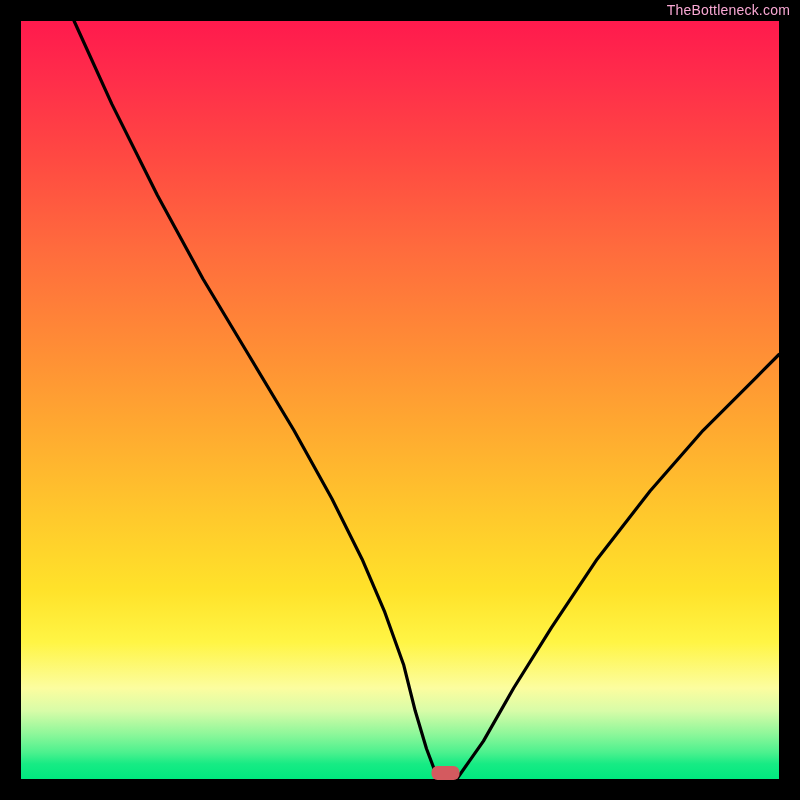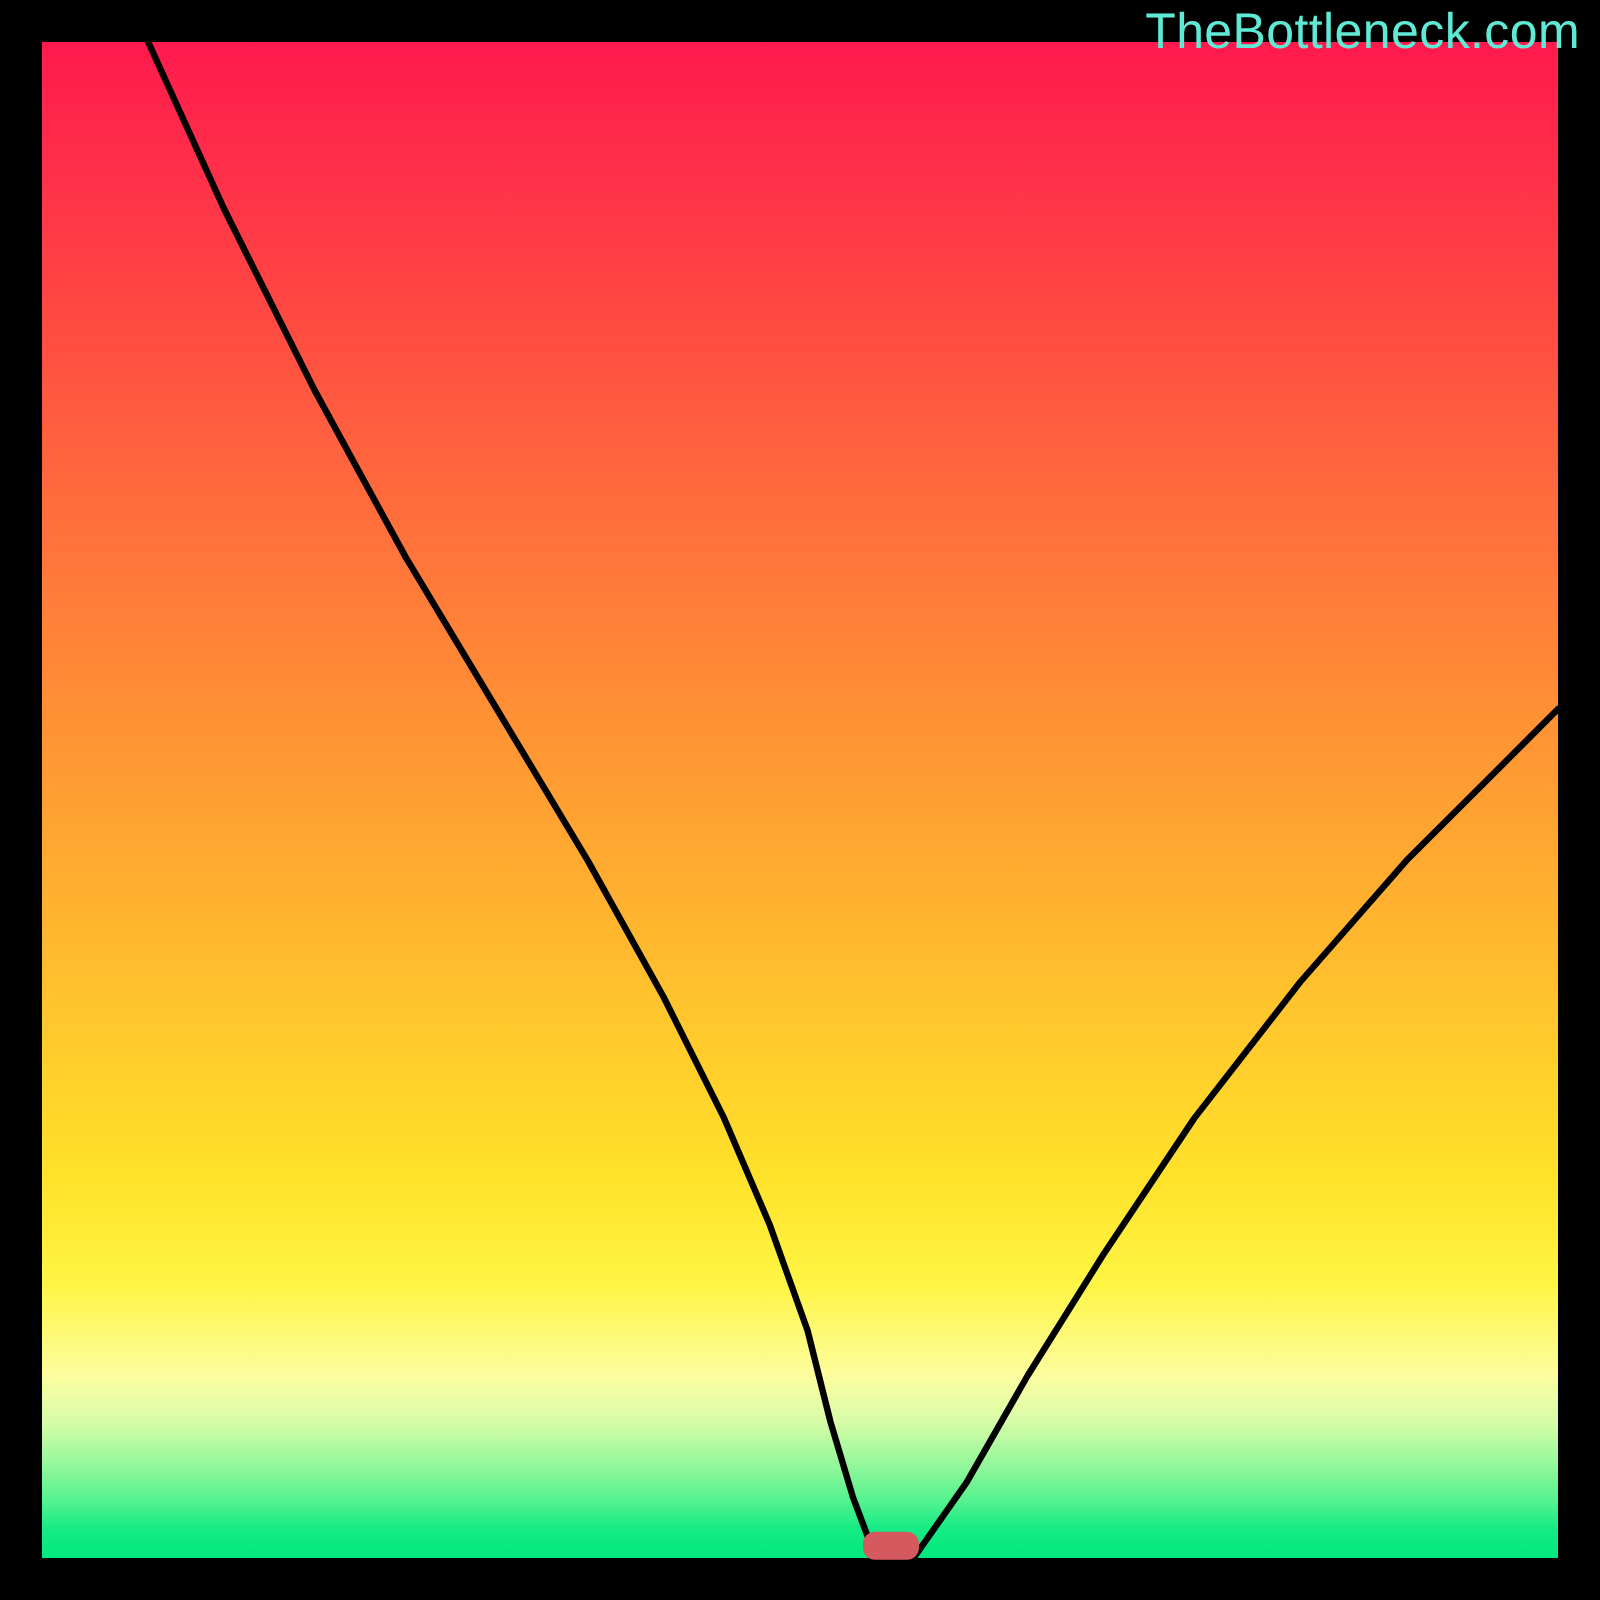--- a/index.html
+++ b/index.html
@@ -48,22 +48,22 @@
     left: 0;
     top: 0;
     width: 758px;
     height: 758px;
     overflow: visible;
   }
   .watermark {
     position: absolute;
     top: 2px;
     right: 10px;
-    color: #5eead4;
-    font-size: 25px;
+    color: #f9a8d4;
+    font-size: 14px;
     font-weight: 500;
     letter-spacing: 0.2px;
     user-select: none;
   }
   .marker {
     fill: #d45a5f;
   }
 </style>
 </head>
 <body>

